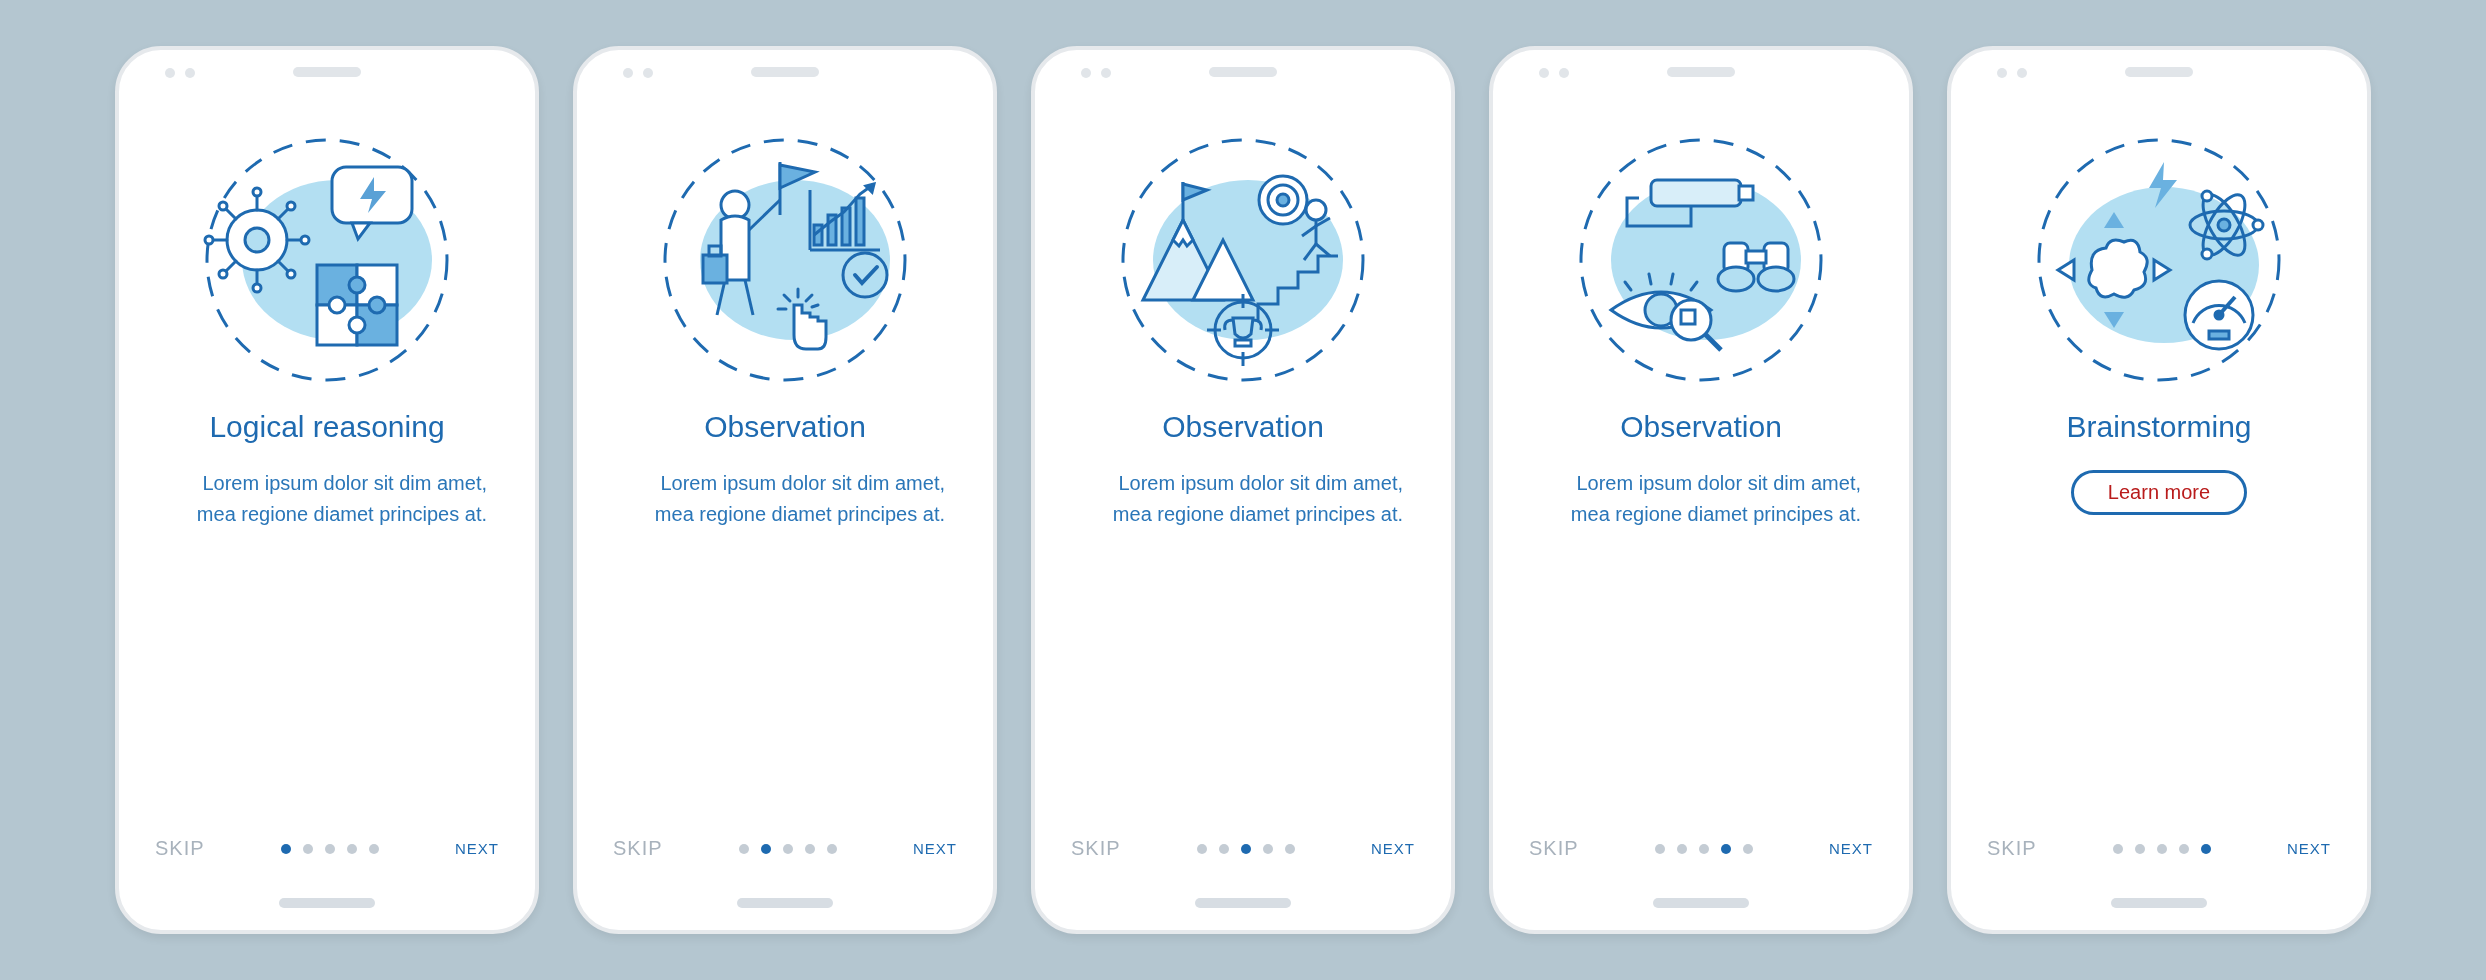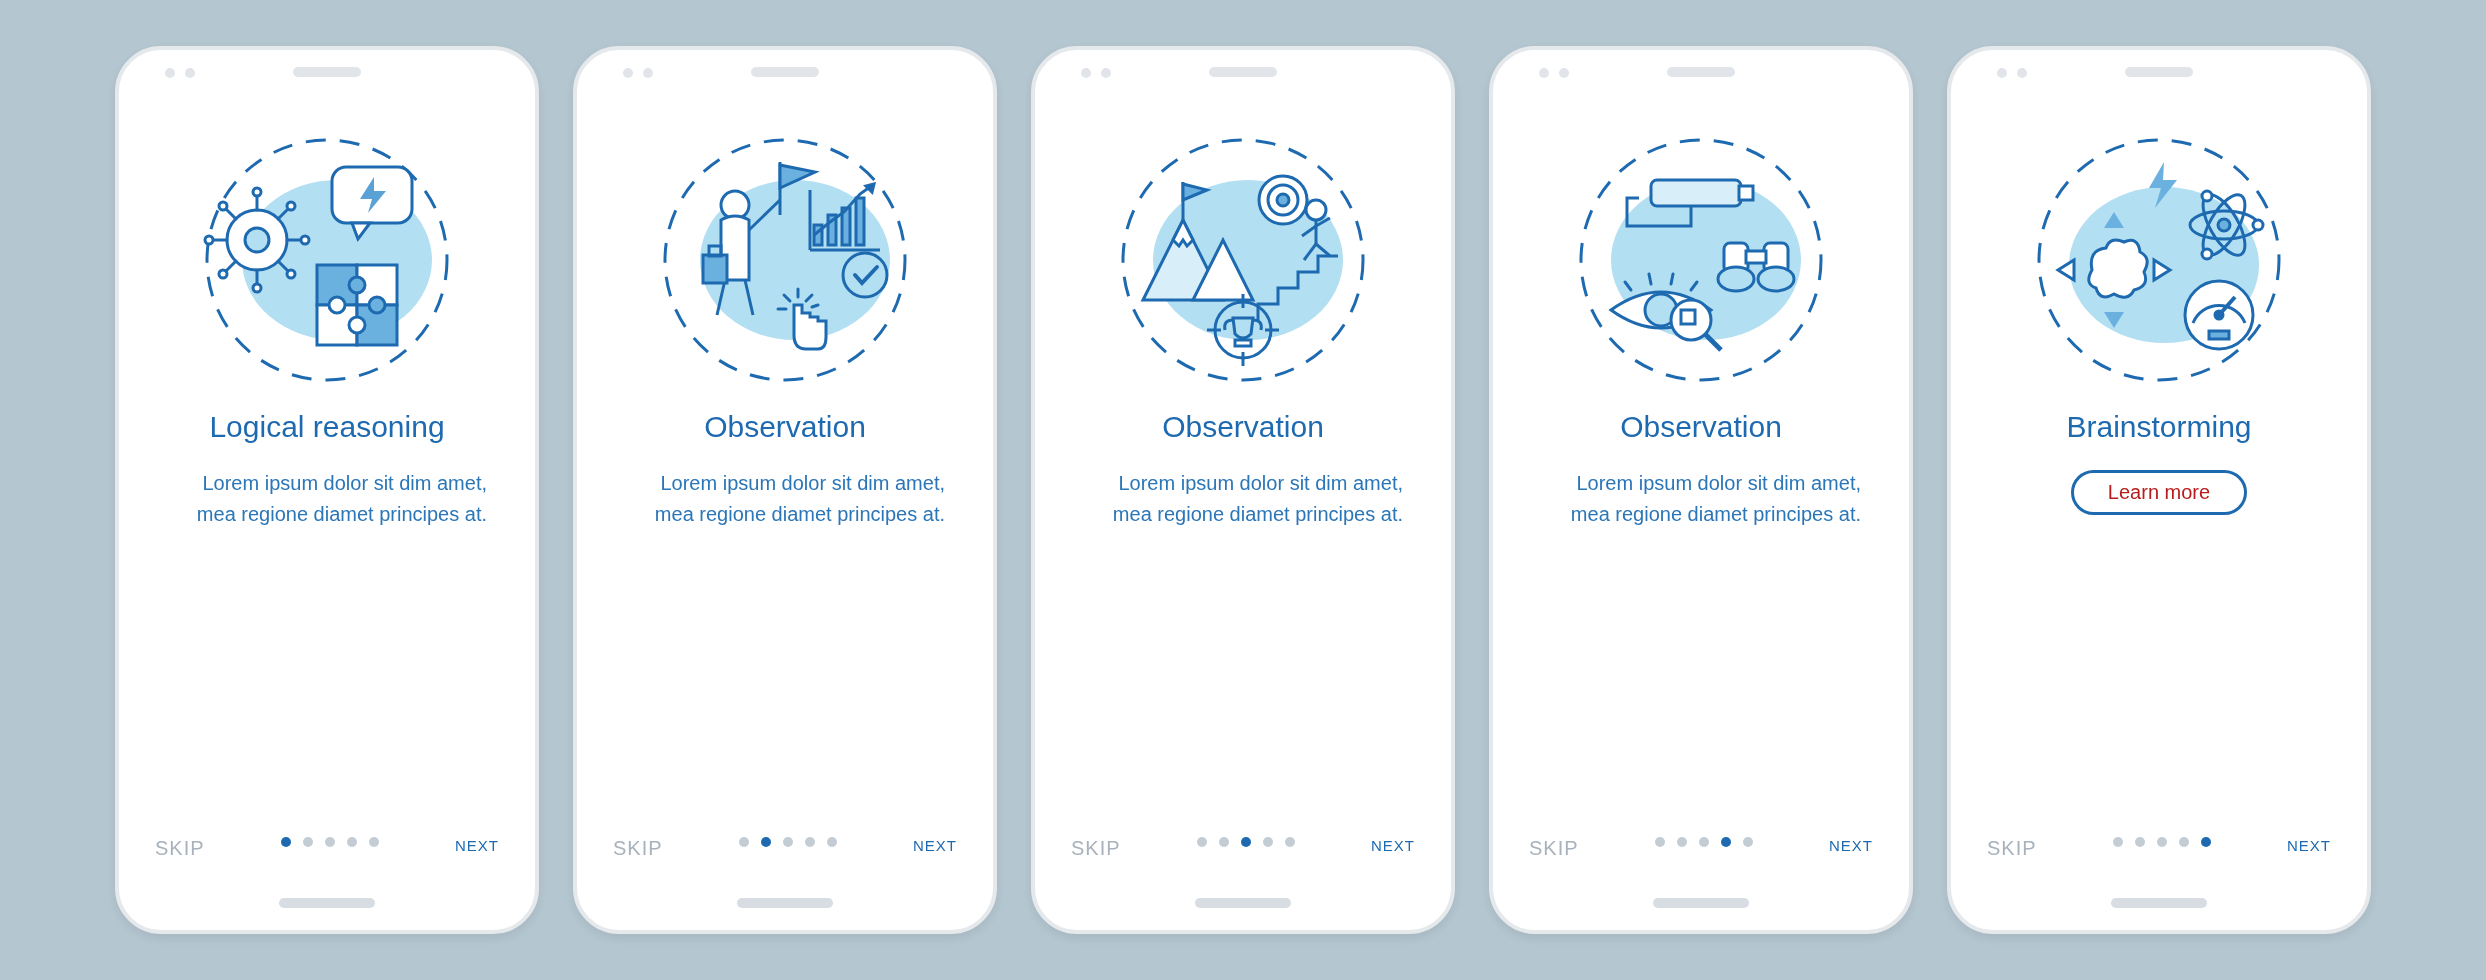--- a/index.html
+++ b/index.html
@@ -88,20 +88,21 @@
       background: #fff;
       cursor: pointer;
     }
 
     .nav {
       position: absolute;
       bottom: 70px;
       left: 36px;
       right: 36px;
       display: flex;
+      align-items: center;
       justify-content: space-between;
     }
     .skip {
       color: #a8b2bc;
       font-size: 20px;
       letter-spacing: 1px;
       cursor: pointer;
     }
     .dots {
       display: flex;

